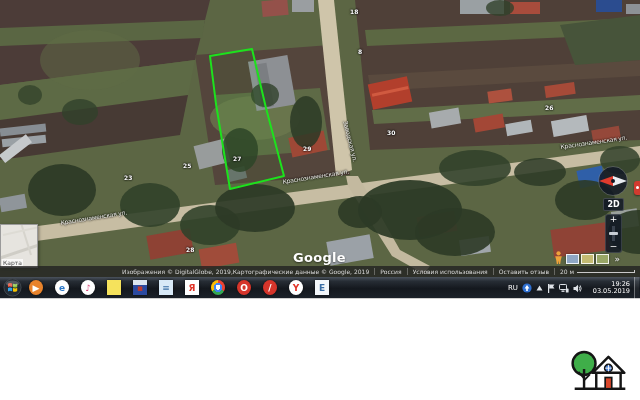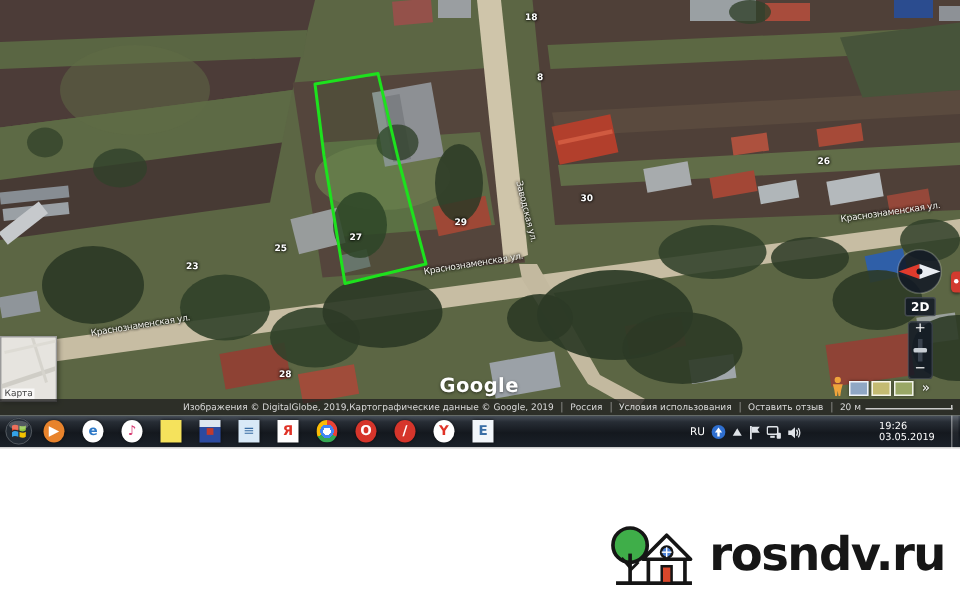--- a/index.html
+++ b/index.html
@@ -54,21 +54,21 @@
   .taskbar{position:absolute;left:0;top:277px;width:640px;height:22px;
     background:linear-gradient(180deg,#4a525c 0%,#272d35 20%,#14181e 55%,#1b2129 100%);
     border-bottom:1px solid #cfcfcf;display:flex;align-items:center;}
   .start-button{width:19px;height:19px;margin-left:3px;cursor:pointer;flex:0 0 auto;}
   .tb-icons{display:flex;align-items:center;margin-left:7px;}
   .tb-icon{width:14px;height:15px;margin-right:12px;display:flex;align-items:center;justify-content:center;
     font-size:10px;line-height:14px;cursor:pointer;box-shadow:0 0 2px rgba(0,0,0,.6);}
   .tray{position:absolute;right:0;top:0;height:22px;display:flex;align-items:center;gap:4px;padding-right:1px;}
   .tray-lang{font-size:7px;color:#fff;cursor:pointer;}
   .tray svg{display:block;cursor:pointer;}
-  .tray-clock{width:44px;text-align:left;color:#fff;font-size:6.5px;line-height:7.5px;cursor:pointer;margin-left:48px;}
+  .tray-clock{width:44px;text-align:right;color:#fff;font-size:6.5px;line-height:7.5px;cursor:pointer;}
   .show-desktop{width:5px;height:22px;border-left:1px solid rgba(255,255,255,.35);
     background:linear-gradient(180deg,rgba(255,255,255,.12),rgba(255,255,255,0));cursor:pointer;}
 
   
   .bottom-area{position:absolute;left:0;top:300px;width:640px;height:100px;background:#fff;}
   .brand{position:absolute;right:10px;bottom:6px;display:flex;align-items:center;gap:7px;}
   .brand-text{font-size:31px;font-weight:bold;color:#161616;letter-spacing:-1px;line-height:1;}
 </style>
 </head>
 <body>
@@ -328,17 +328,16 @@
         <line x1="15" y1="45" x2="15" y2="24" stroke="#151515" stroke-width="2.6"></line>
         <line x1="15" y1="34" x2="9" y2="27" stroke="#151515" stroke-width="2"></line>
         <line x1="15" y1="36" x2="21" y2="30" stroke="#151515" stroke-width="2"></line>
         <rect x="28" y="26" width="26" height="19" fill="#ffffff" stroke="#151515" stroke-width="2.6"></rect>
         <polygon points="24,28 41,11 58,28" fill="#ffffff" stroke="#151515" stroke-width="2.6" stroke-linejoin="round"></polygon>
         <circle cx="41" cy="23" r="4" fill="#4a7fd4" stroke="#151515" stroke-width="1.8"></circle>
         <line x1="41" y1="19.5" x2="41" y2="26.5" stroke="#fff" stroke-width="1"></line>
         <line x1="37.5" y1="23" x2="44.5" y2="23" stroke="#fff" stroke-width="1"></line>
         <rect x="37.5" y="33" width="7" height="12" fill="#d9472b" stroke="#151515" stroke-width="1.8"></rect>
       </svg>
-      <span class="brand-text">rosndv.ru</span>
     </div>
   </div>
 
 </div>
 
 </body></html>

